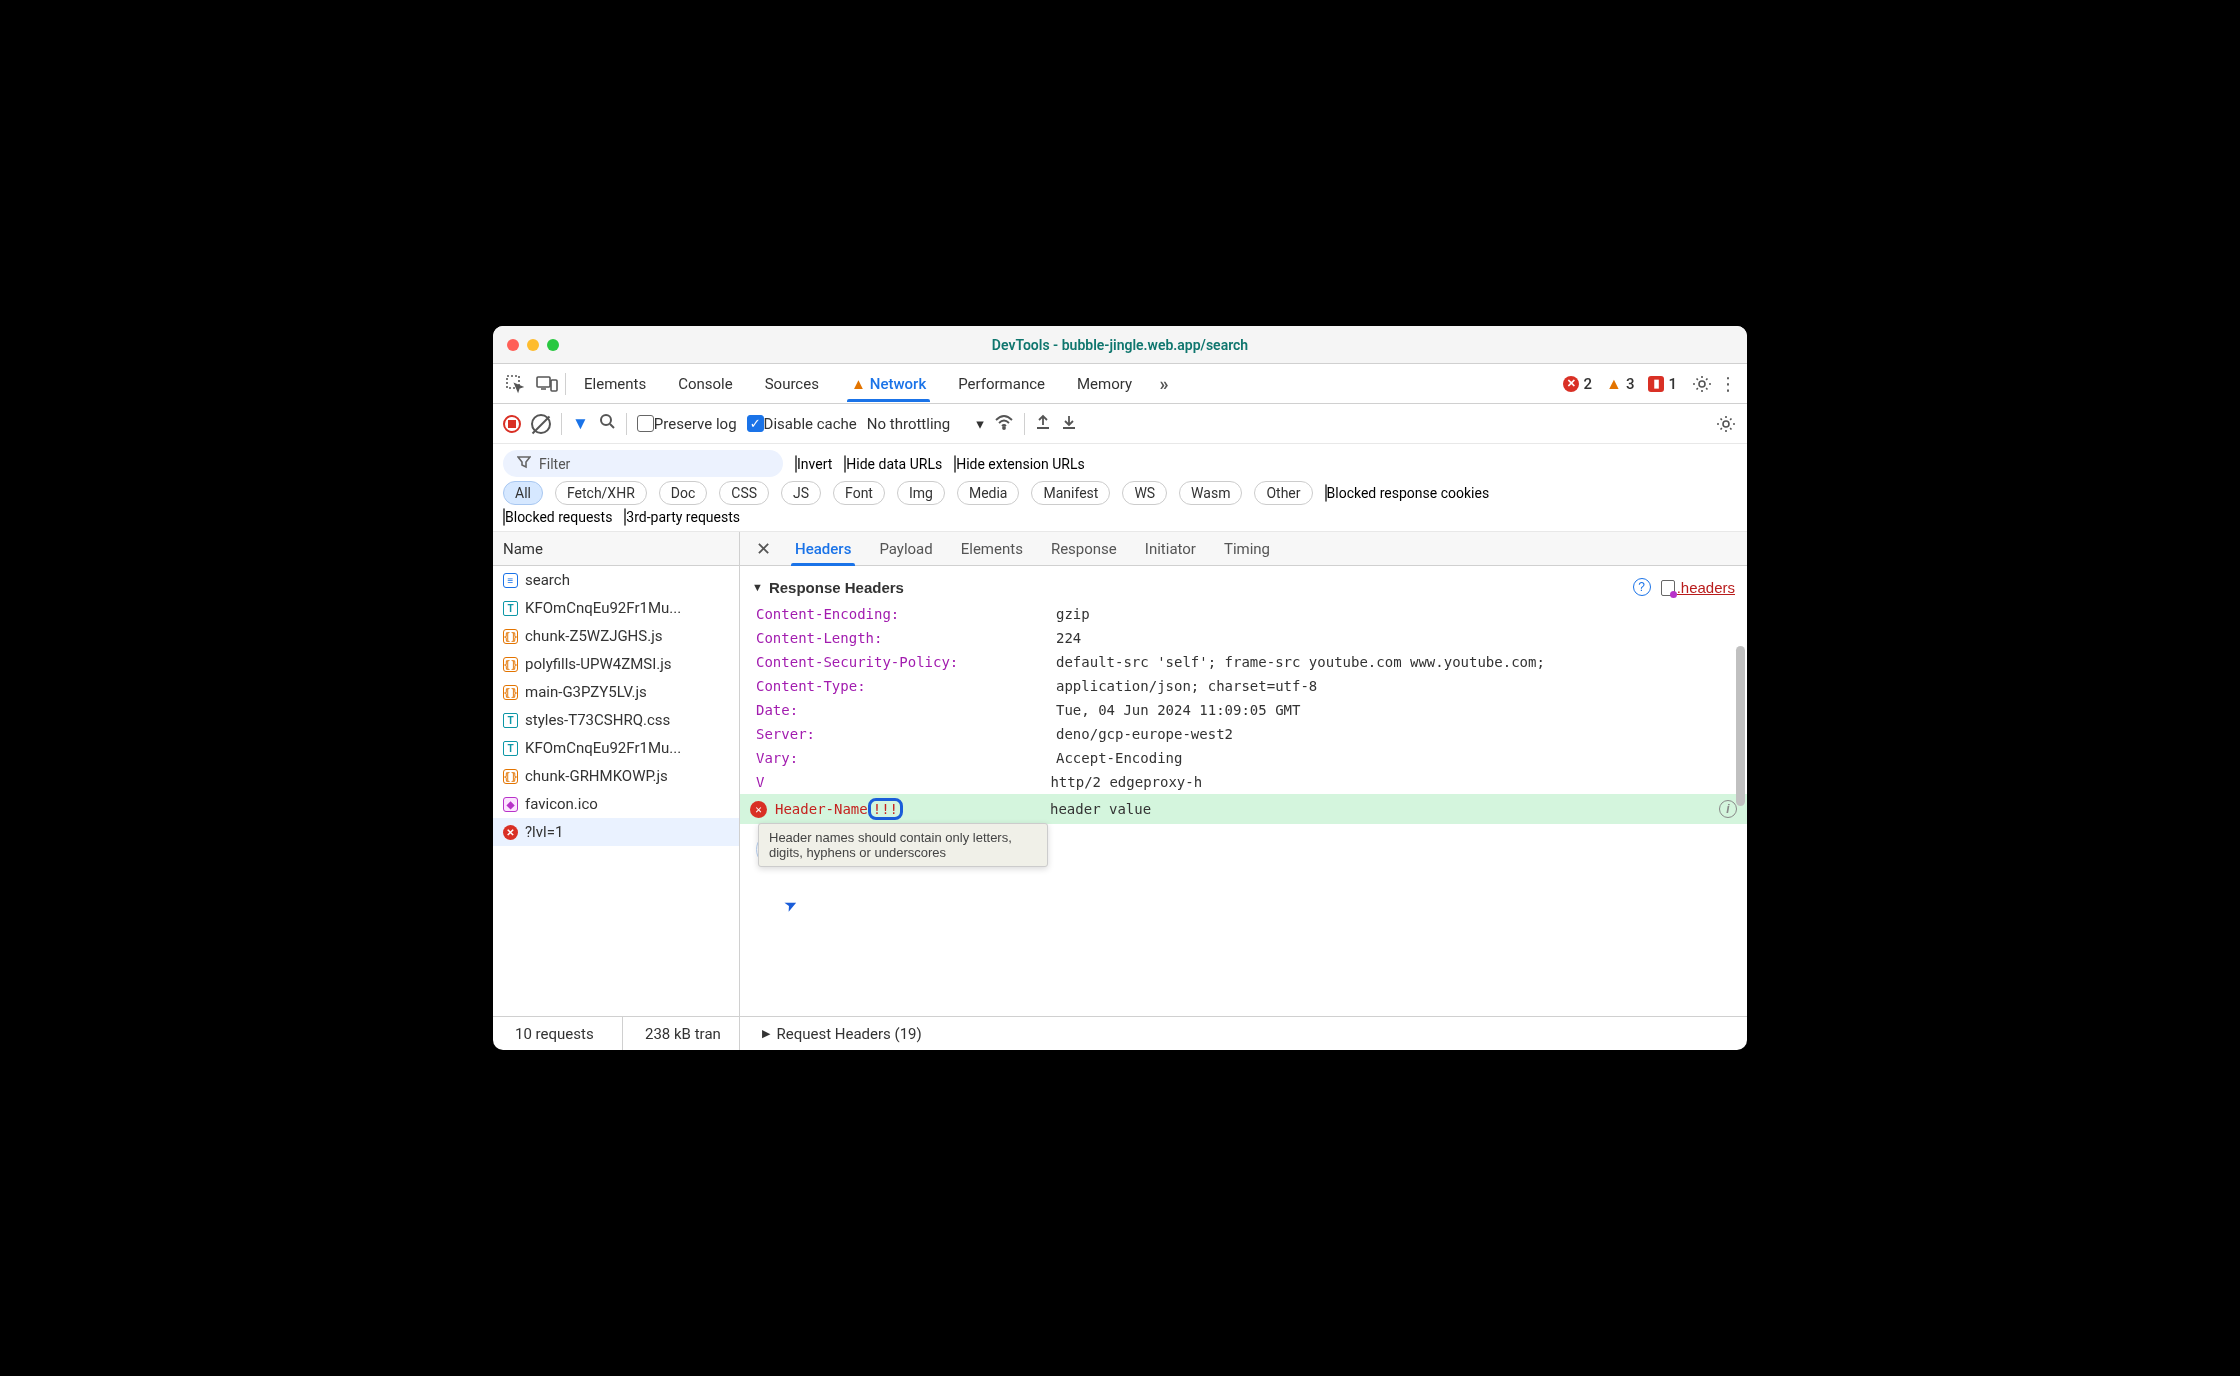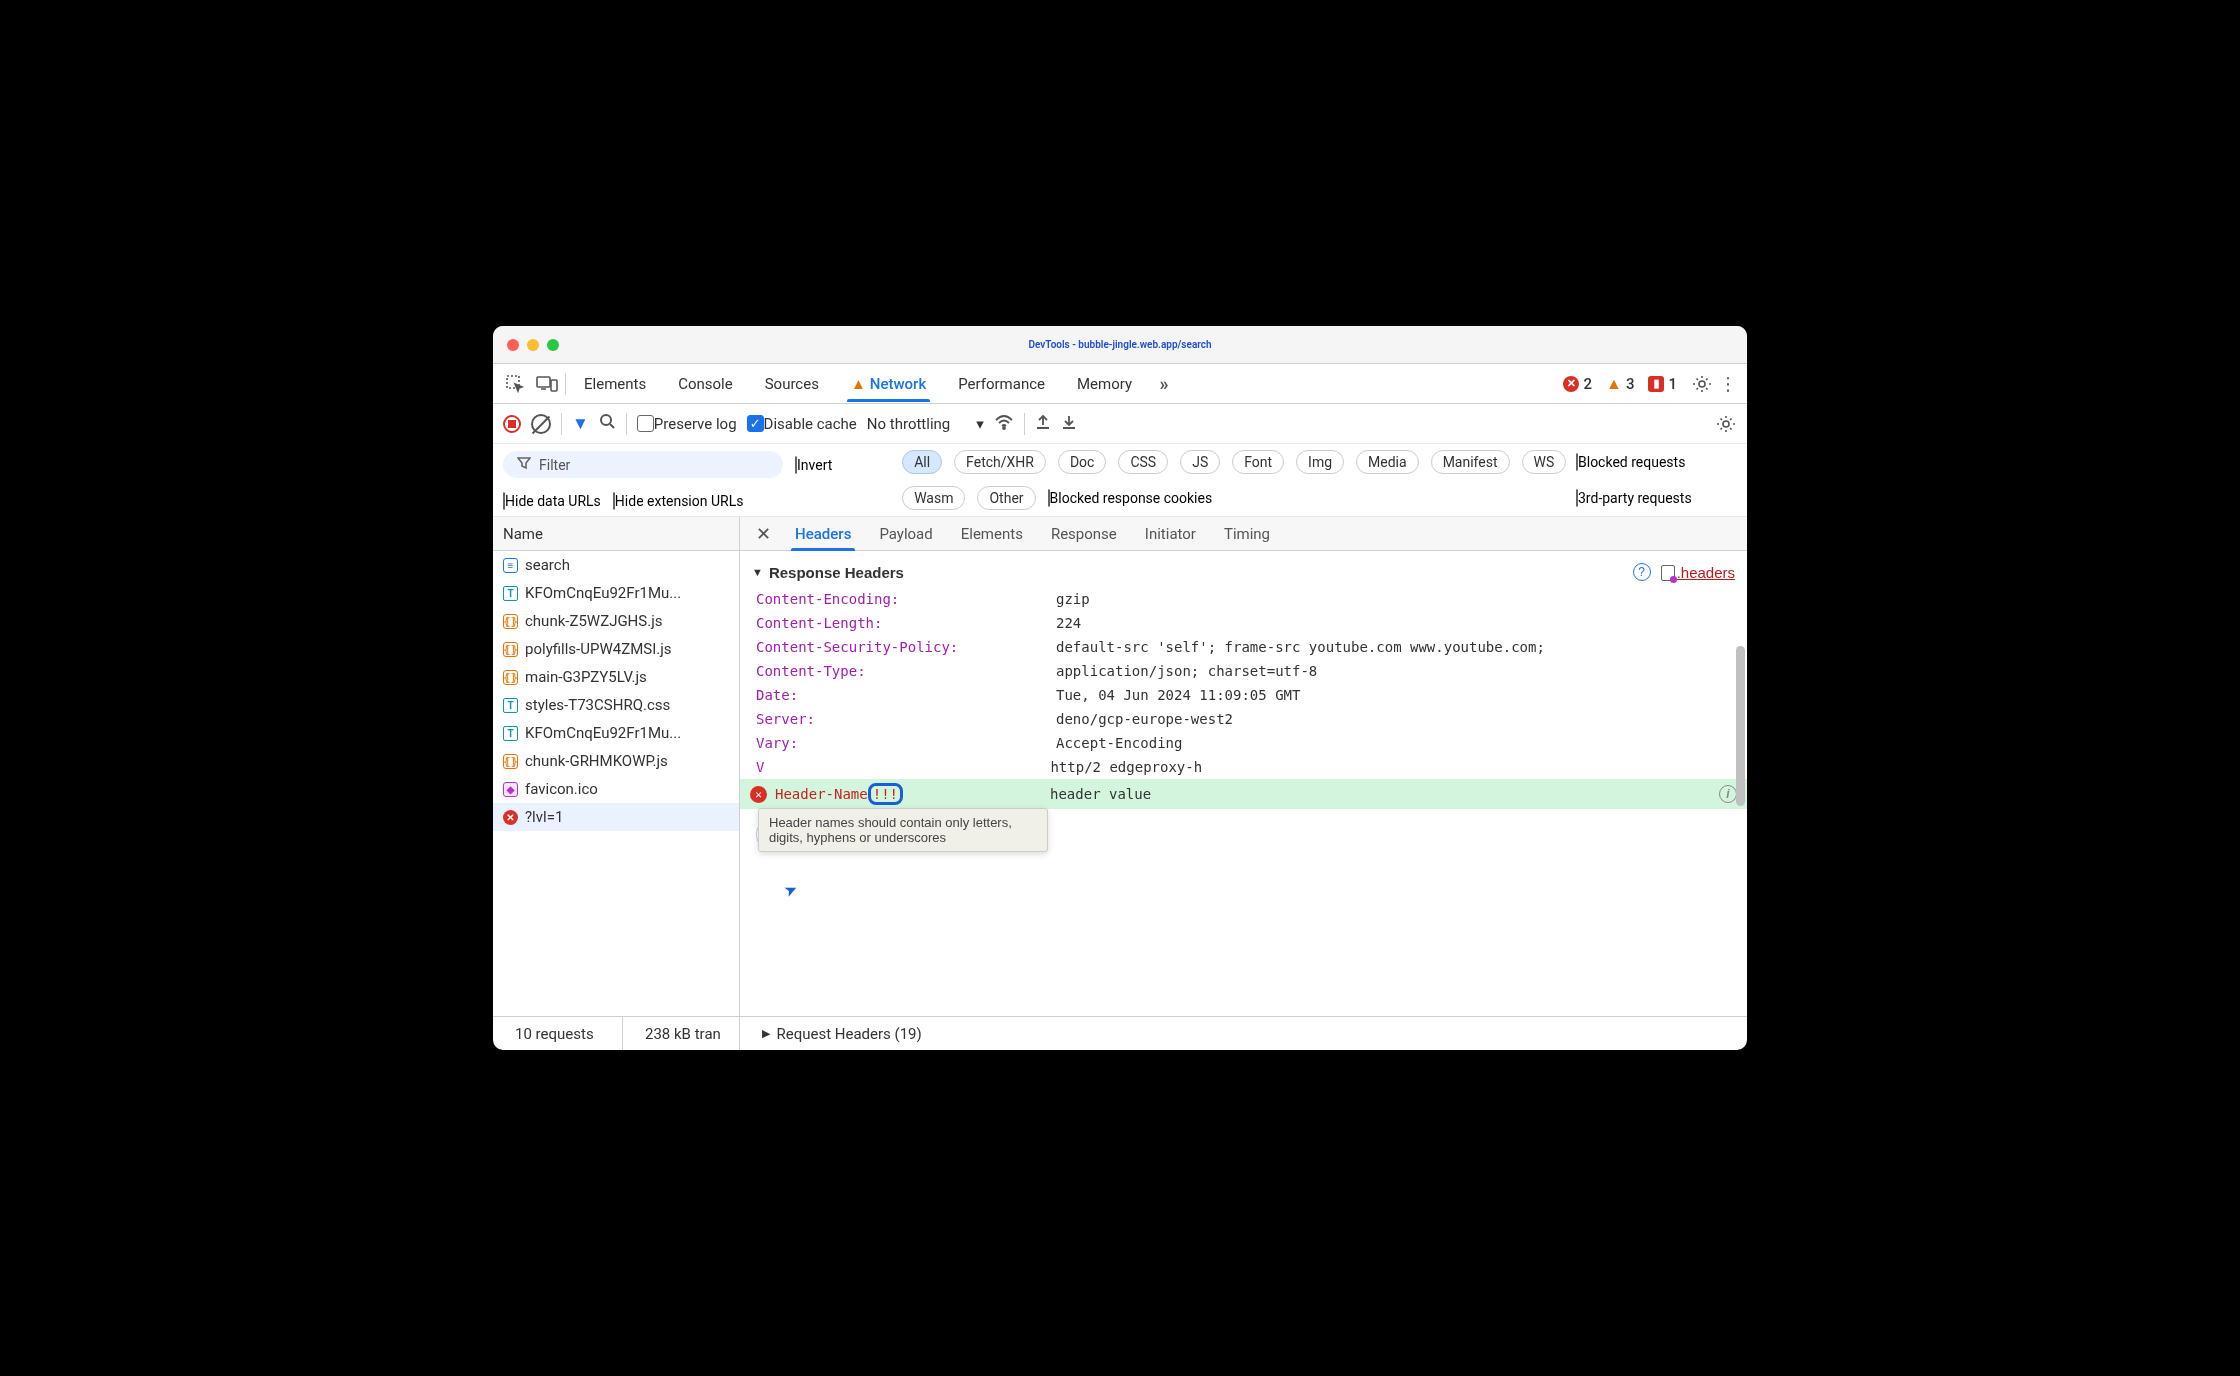--- a/index.html
+++ b/index.html
@@ -6,21 +6,21 @@
 body { background: #000; font-family: -apple-system, BlinkMacSystemFont, "Segoe UI", Roboto, sans-serif; font-size: 14px; display: flex; align-items: center; justify-content: center; height: 1376px; width: 2240px; }
 .window { width: 1254px; height: 724px; background: #fff; border-radius: 10px; overflow: hidden; display: flex; flex-direction: column; box-shadow: 0 10px 40px rgba(0,0,0,0.5); position: relative; }
 
 
 .titlebar { height: 38px; display: flex; align-items: center; padding: 0 14px; border-bottom: 1px solid #d0d0d0; background: #f5f5f5; position: relative; }
 .traffic { display: flex; gap: 8px; }
 .traffic span { width: 12px; height: 12px; border-radius: 50%; }
 .tl-close { background: #ff5f57; }
 .tl-min { background: #febc2e; }
 .tl-max { background: #28c840; }
-.title { position: absolute; left: 50%; transform: translateX(-50%); font-weight: 600; color: #1d4ed8; font-size: 10px; }
+.title { position: absolute; left: 50%; transform: translateX(-50%); font-weight: 600; color: #0f766e; font-size: 14px; }
 
 
 .toptabs { height: 40px; display: flex; align-items: center; padding: 0 8px; border-bottom: 1px solid #d0d0d0; gap: 4px; }
 .toptabs .ic { width: 28px; display: flex; align-items: center; justify-content: center; color: #555; }
 .ttab { padding: 8px 14px; color: #333; cursor: pointer; font-size: 15px; position: relative; }
 .ttab.active { color: #1a73e8; font-weight: 500; }
 .ttab.active::after { content: ""; position: absolute; bottom: -1px; left: 10px; right: 10px; height: 3px; background: #1a73e8; border-radius: 2px 2px 0 0; }
 .ttab .warn { color: #e37400; margin-right: 4px; }
 .spacer { flex: 1; }
 .badge { display: inline-flex; align-items: center; gap: 4px; font-size: 15px; font-weight: 500; color: #333; margin-right: 10px; }
@@ -40,21 +40,21 @@
 .checkbox { width: 17px; height: 17px; border: 1.5px solid #666; border-radius: 3px; }
 .checkbox.checked { background: #1a73e8; border-color: #1a73e8; color: #fff; display: flex; align-items: center; justify-content: center; font-size: 13px; }
 .toolbar label { display: flex; align-items: center; gap: 0; color: #333; }
 .dropdown { display: flex; align-items: center; gap: 6px; color: #333; }
 .funnel { color: #1a73e8; font-size: 17px; }
 .searchic { color: #555; font-size: 17px; }
 .udic { color: #555; font-size: 18px; }
 .wifi { color: #555; }
 
 
-.filterbar { padding: 6px 10px; border-bottom: 1px solid #e8e8e8; display: flex; flex-direction: row; gap: 4px; }
+.filterbar { padding: 6px 10px; border-bottom: 1px solid #e8e8e8; display: flex; flex-direction: column; gap: 4px; }
 .filterrow { display: flex; align-items: center; gap: 12px; flex-wrap: wrap; }
 .filterpill { background: #ecf2fe; border-radius: 14px; padding: 5px 14px; display: flex; align-items: center; gap: 8px; color: #555; min-width: 280px; }
 .filterpill .ficon { color: #666; }
 .pill { border: 1px solid #ccc; border-radius: 13px; padding: 3px 11px; font-size: 14px; color: #333; white-space: nowrap; cursor: pointer; }
 .pill.active { background: #d6e8ff; border-color: #a8c7f0; }
 
 
 .main { flex: 1; display: flex; overflow: hidden; }
 .leftcol { width: 247px; border-right: 1px solid #d0d0d0; display: flex; flex-direction: column; overflow: hidden; }
 .colhead { height: 34px; border-bottom: 1px solid #d0d0d0; display: flex; align-items: center; padding: 0 10px; font-size: 15px; color: #333; background: #f7f7f7; }

